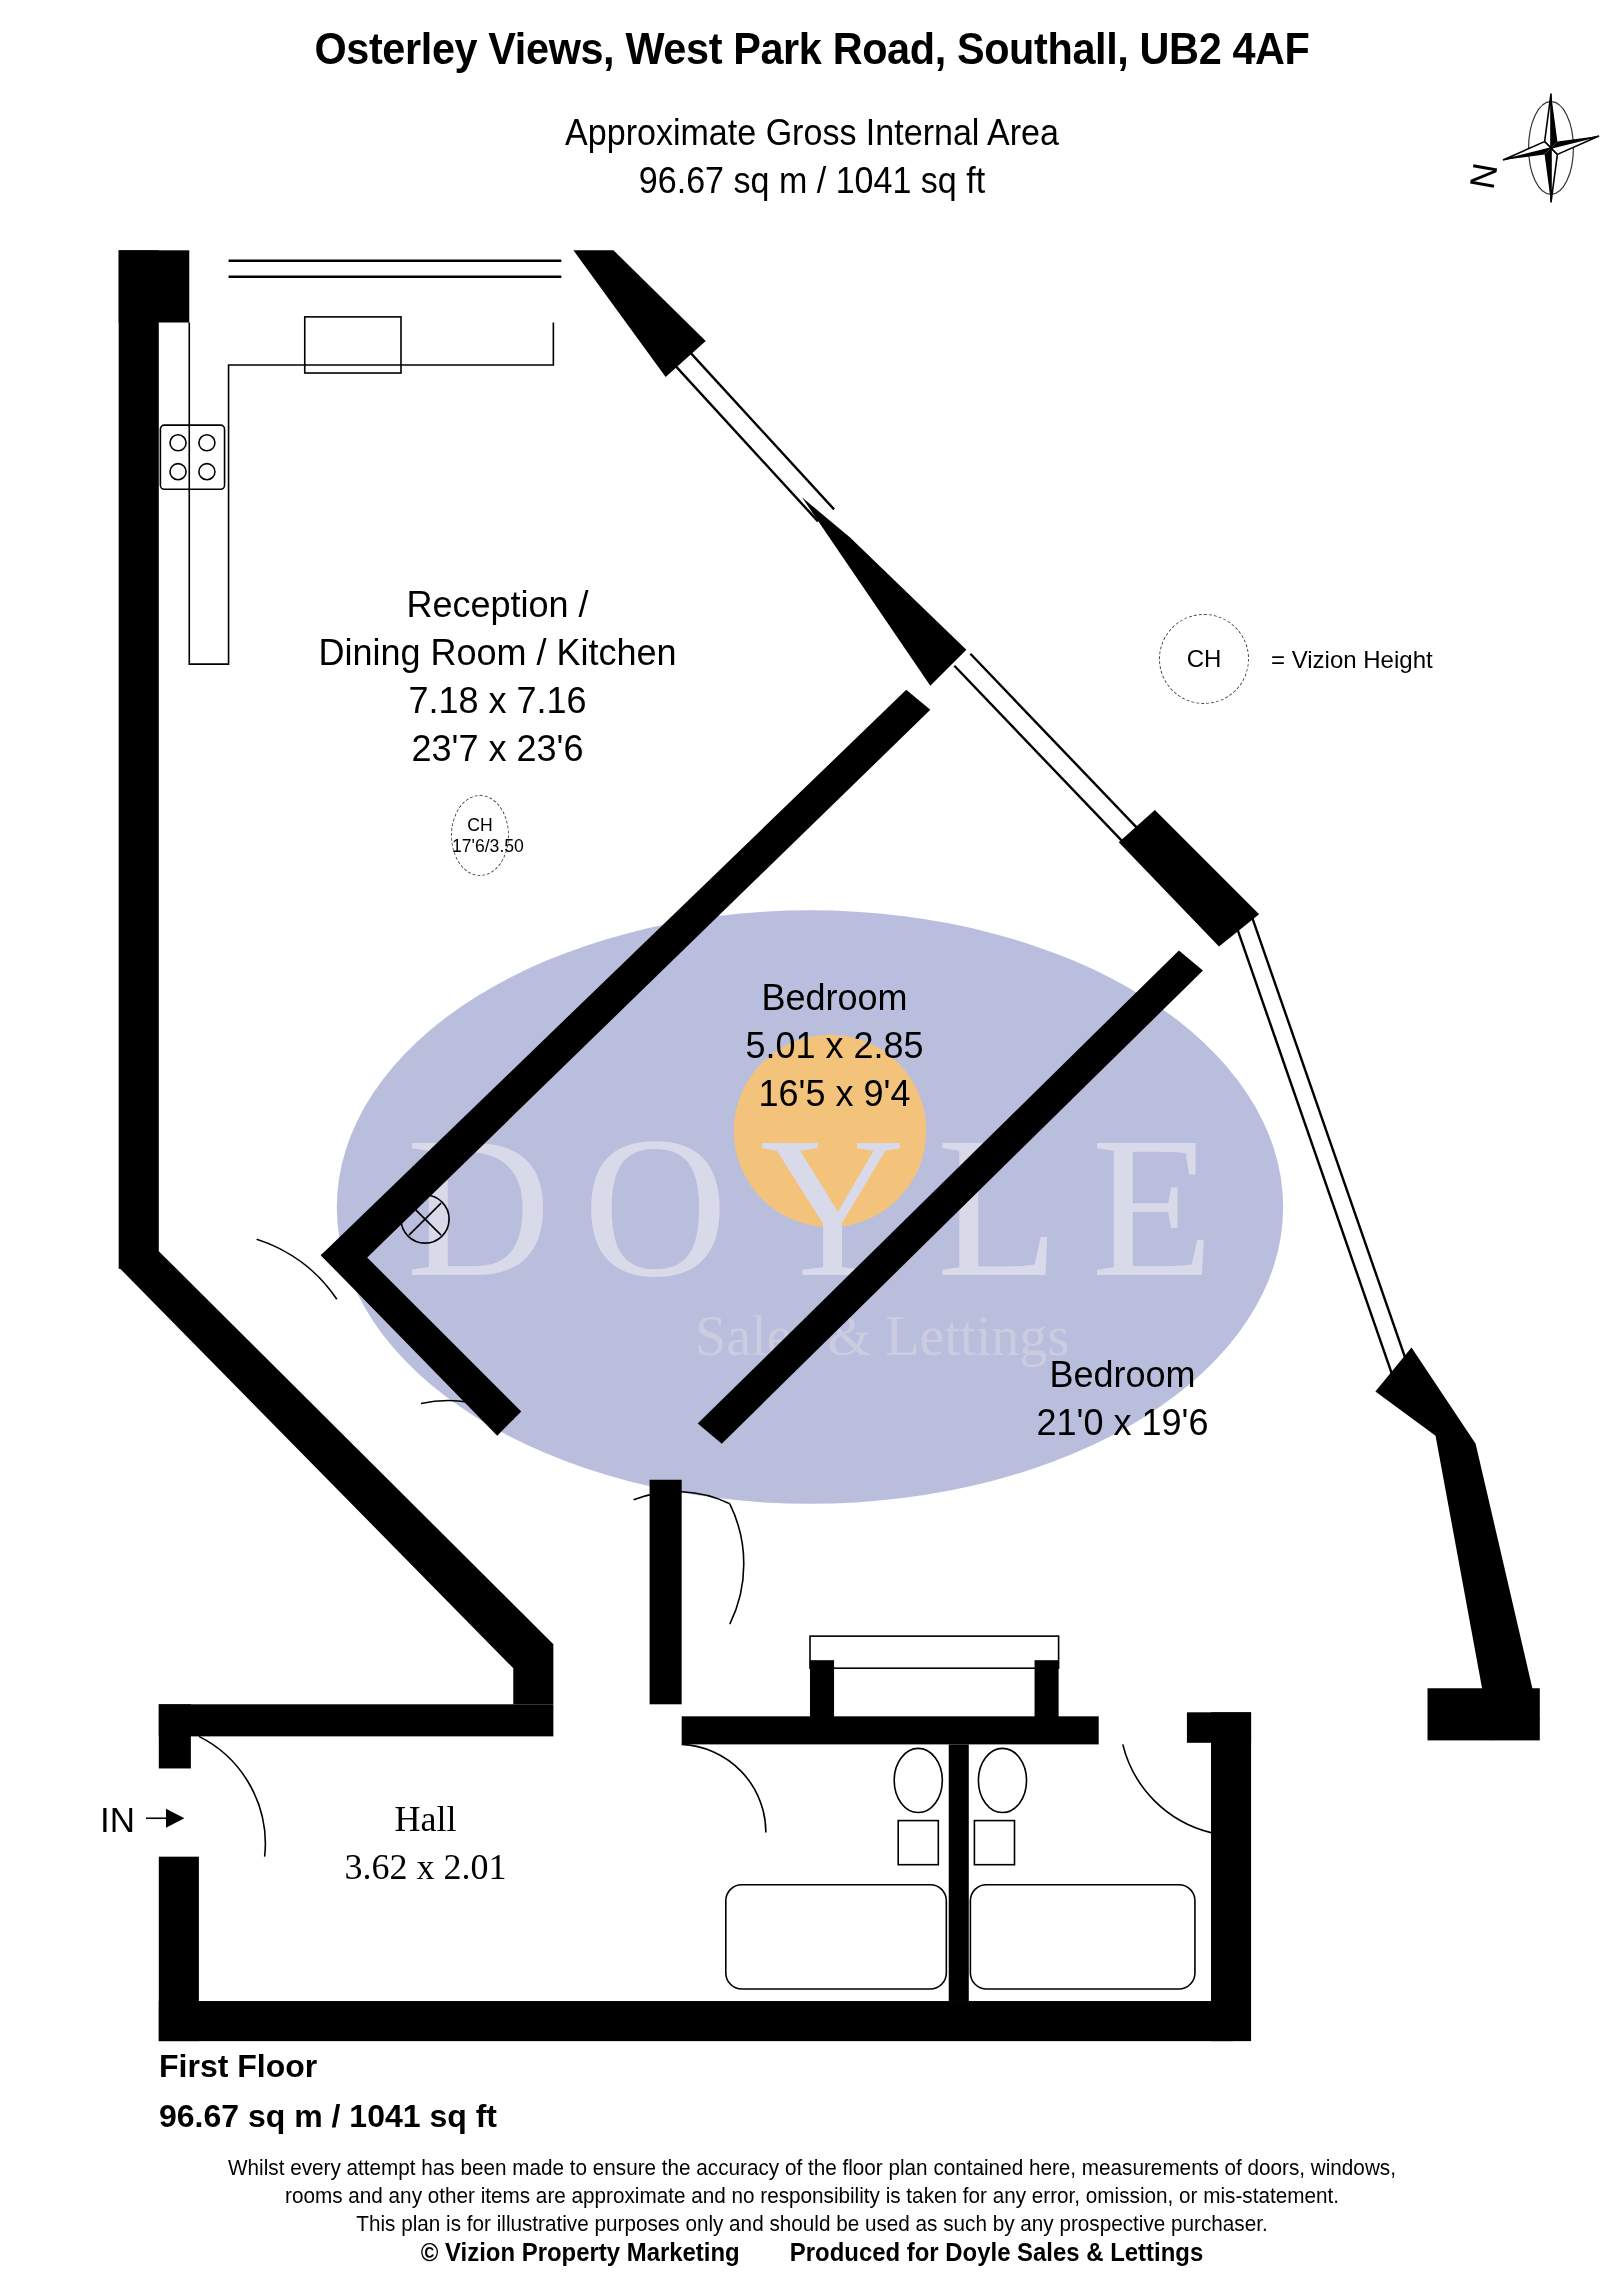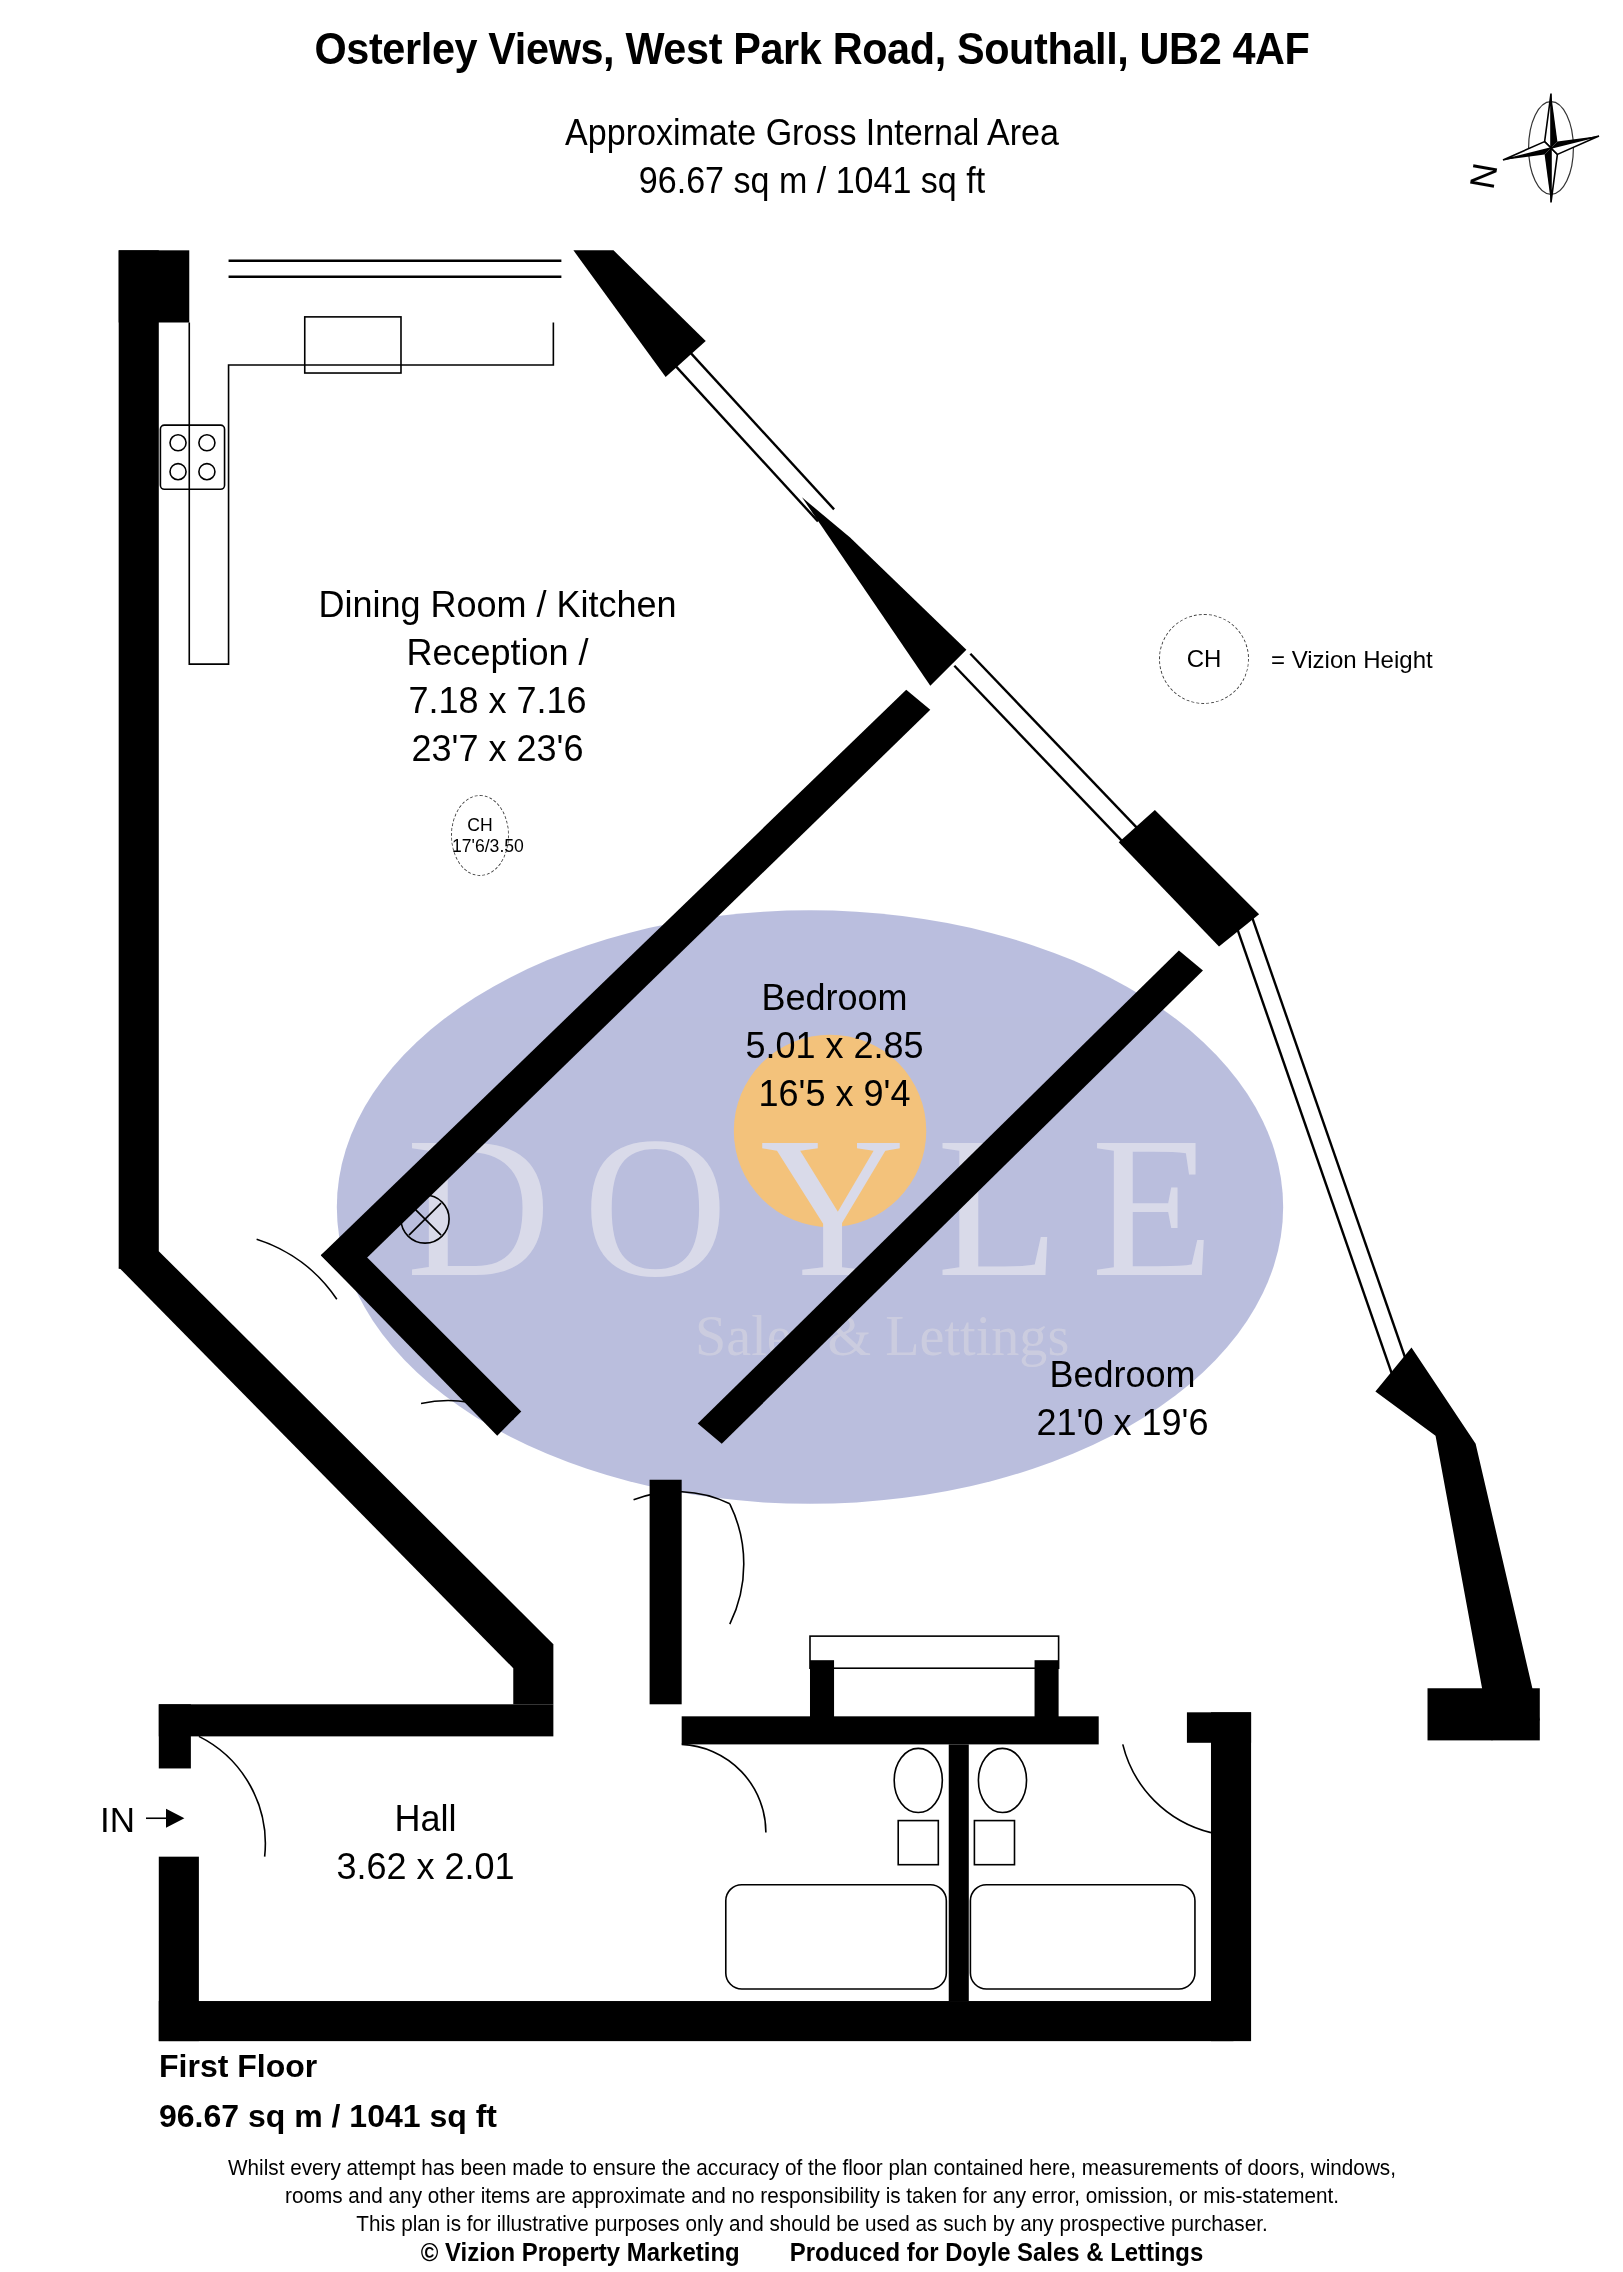--- a/index.html
+++ b/index.html
@@ -114,42 +114,42 @@
     <rect x="1120" y="2270" width="50" height="55"></rect>
     <rect x="1215" y="2270" width="50" height="55"></rect>
     <circle cx="530" cy="1520" r="30"></circle>
     <line x1="510" y1="1500" x2="550" y2="1540"></line>
     <line x1="550" y1="1500" x2="510" y2="1540"></line>
     <rect x="1010" y="2040" width="310" height="40"></rect>
   </g>
 </svg>
 
 <div class="abs room" style="left:257px;top:581px;width:481px;">
+  <div>Reception /</div>
   <div>Dining Room / Kitchen</div>
-  <div>Reception /</div>
   <div>7.18 x 7.16</div>
   <div>23'7 x 23'6</div>
 </div>
 <div class="abs ch-small" style="left:451px;top:795px;width:56px;height:79px;display:flex;flex-direction:column;justify-content:center;">
   <div>CH</div>
   <div>17'6/3.50</div>
 </div>
 
 <div class="abs room" style="left:674px;top:974px;width:321px;">
   <div>Bedroom</div>
   <div>5.01 x 2.85</div>
   <div>16'5 x 9'4</div>
 </div>
 
 <div class="abs room" style="left:962px;top:1351px;width:321px;">
   <div>Bedroom</div>
   <div>21'0 x 19'6</div>
 </div>
 
-<div class="abs room" style="left:265px;top:1795px;width:321px;">
+<div class="abs room" style="left:265px;top:1795px;width:321px;font-family:Liberation Serif, serif;">
   <div>Hall</div>
   <div>3.62 x 2.01</div>
 </div>
 
 <div class="abs in-label" style="left:100px;top:1800px;">IN</div>
 <div class="abs" style="left:146px;top:1807px;width:40px;height:22.5px;">
   <svg width="40" height="22.5" viewBox="0 0 50 28">
       <line x1="0" y1="14" x2="28" y2="14" stroke="#000" stroke-width="2"></line>
       <polygon points="25,2 48,14 25,26" fill="#000"></polygon>
     </svg>

